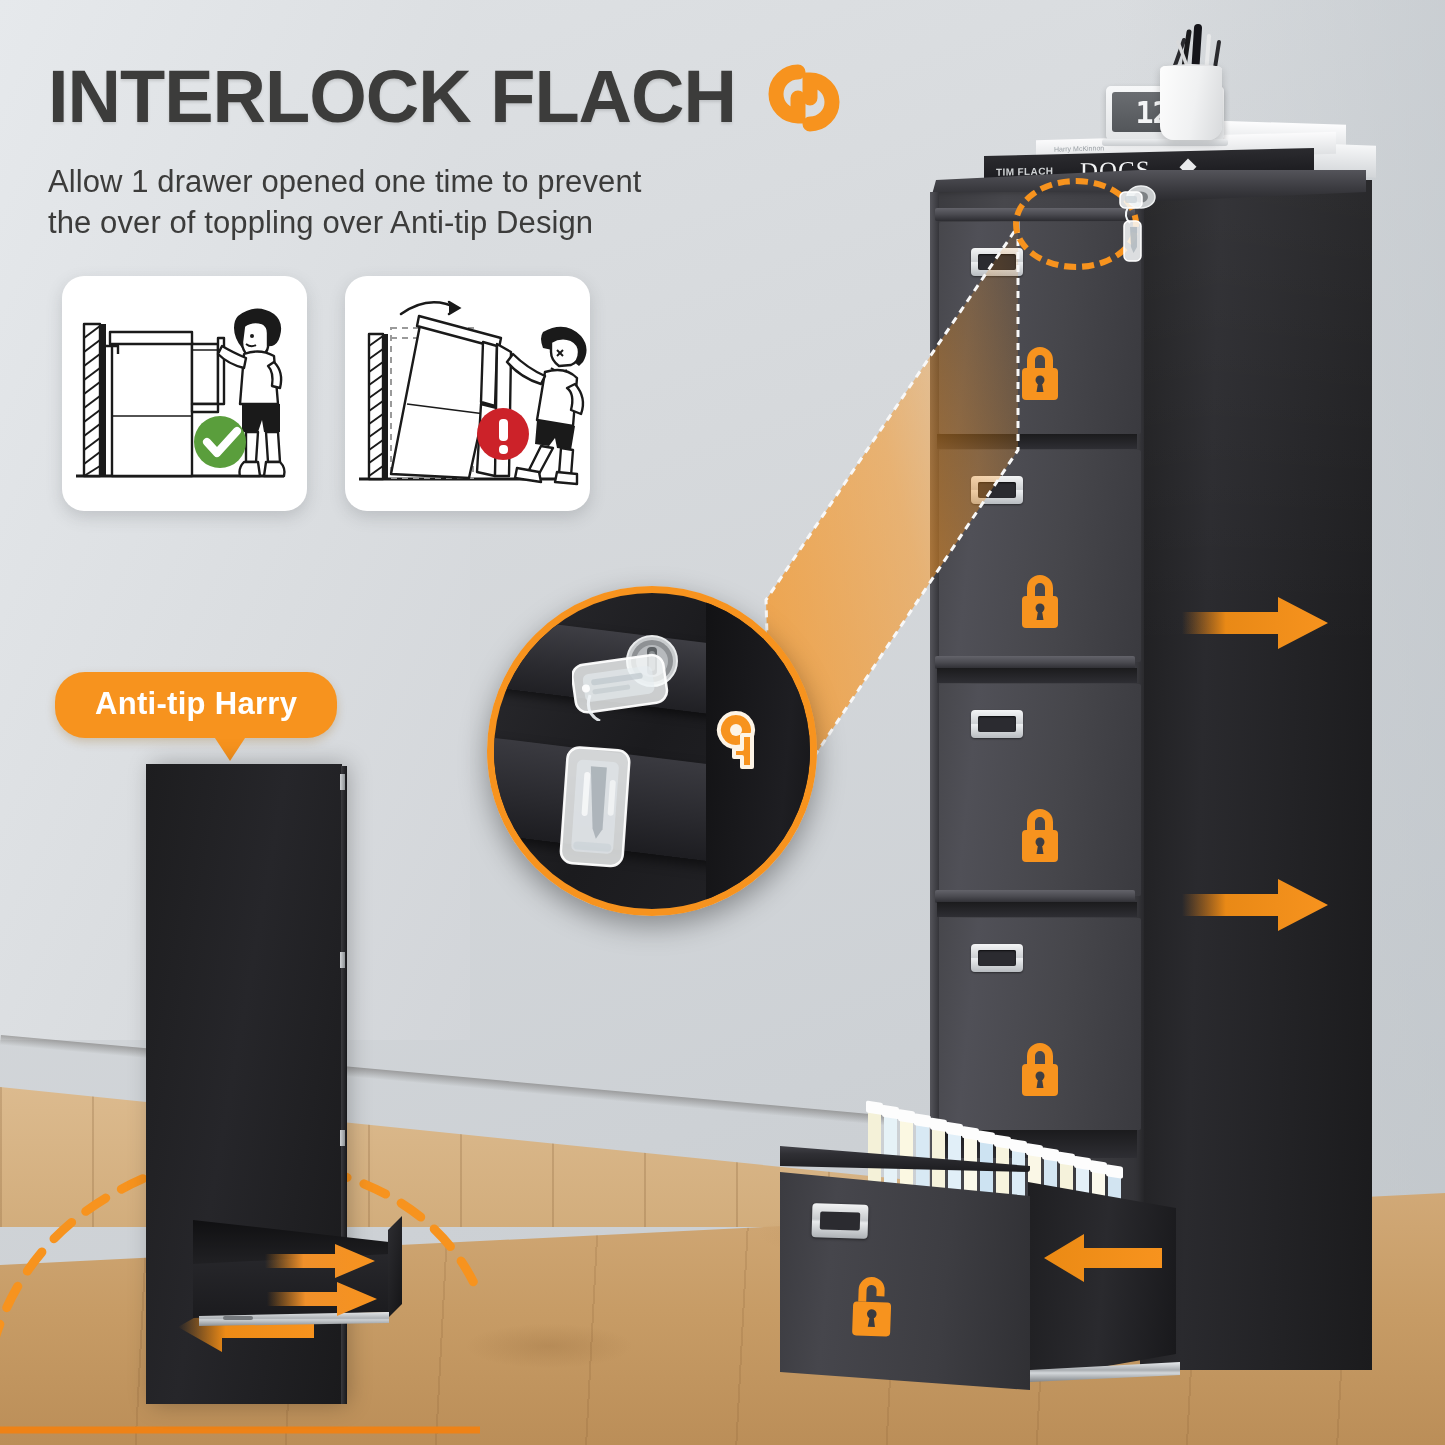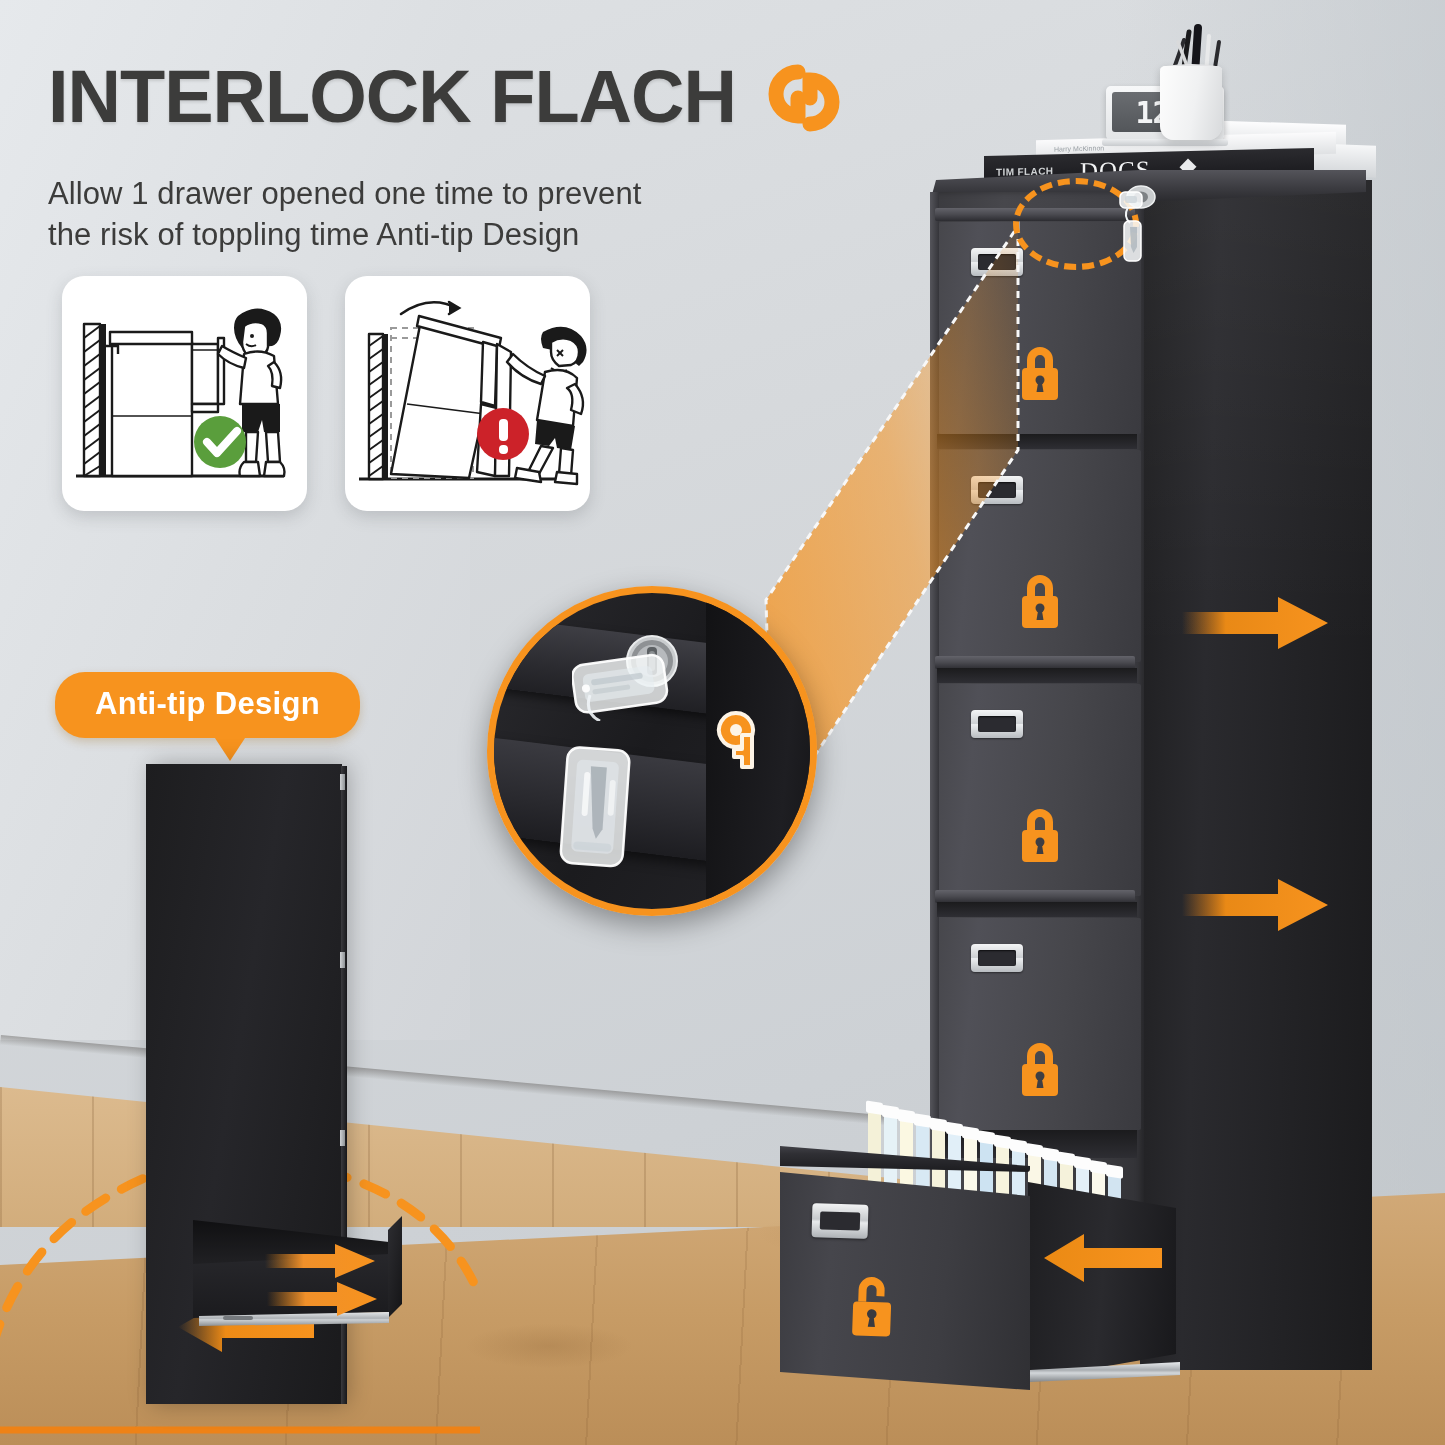--- a/index.html
+++ b/index.html
@@ -65,21 +65,21 @@
   
   .header { position:absolute; left:48px; top:48px; width:1000px; }
   .title {
     font-size:74px; font-weight:bold; letter-spacing:-1px;
     color:#3c3c3b; line-height:.98; white-space:nowrap;
     text-shadow:0 2px 3px rgba(0,0,0,.12);
   }
   .title-row { display:flex; align-items:center; gap:22px; }
   .interlock-icon { flex:0 0 auto; margin-top:6px; }
   .subtitle {
-    margin-top:28px; font-size:31px; color:#3c3c3b;
+    margin-top:16px; font-size:31px; color:#3c3c3b;
     line-height:1.32; letter-spacing:.1px;
   }
 
   
   .cards { position:absolute; left:62px; top:276px; display:flex; gap:38px; }
   .card {
     width:245px; height:235px; background:#fff; border-radius:22px;
     box-shadow:0 6px 16px rgba(80,85,90,.22);
     position:relative; overflow:hidden;
   }
@@ -354,21 +354,21 @@
         <svg width="92" height="88" viewBox="0 0 92 88">
           <g fill="none" stroke="#F7931E" stroke-width="15" stroke-linecap="round">
             <path d="M40 18 A22 22 0 1 0 40 62 L40 44"></path>
             <path d="M52 70 A22 22 0 1 0 52 26 L52 44"></path>
           </g>
         </svg>
       </span>
     </div>
     <div class="subtitle">
       <div>Allow 1 drawer opened one time to prevent</div>
-      <div>the risk of toppling time Anti-tip Design</div>
+      <div>the over of toppling over Anti-tip Design</div>
     </div>
   </div>
 
   <div class="cards">
 
     <div class="card">
       <svg width="245" height="235" viewBox="0 0 245 235">
         <g stroke="#1a1a1a" stroke-width="2.4" fill="#fff" stroke-linejoin="round">
 
           <line x1="14" y1="200" x2="222" y2="200" stroke-width="3"></line>
@@ -498,21 +498,21 @@
         <g>
           <circle cx="158" cy="158" r="26" fill="#cc2229"></circle>
           <rect x="154" y="143" width="9" height="22" rx="4" fill="#fff"></rect>
           <rect x="154" y="169" width="9" height="9" rx="4" fill="#fff"></rect>
         </g>
       </svg>
     </div>
   </div>
 
   <div class="badge-wrap">
-    <div class="badge">Anti-tip Design</div>
+    <div class="badge">Anti-tip Harry</div>
     <div class="badge-tail"></div>
   </div>
 
   <div class="tip-arc">
     <svg width="560" height="350" viewBox="0 0 560 350">
       <path d="M20 330 Q28 112 250 56 Q462 60 520 196" fill="none" stroke="#F7931E" stroke-width="9" stroke-dasharray="24 18" stroke-linecap="round"></path>
       <line x1="12" y1="330" x2="520" y2="330" stroke="#EE8216" stroke-width="7"></line>
     </svg>
   </div>
 

